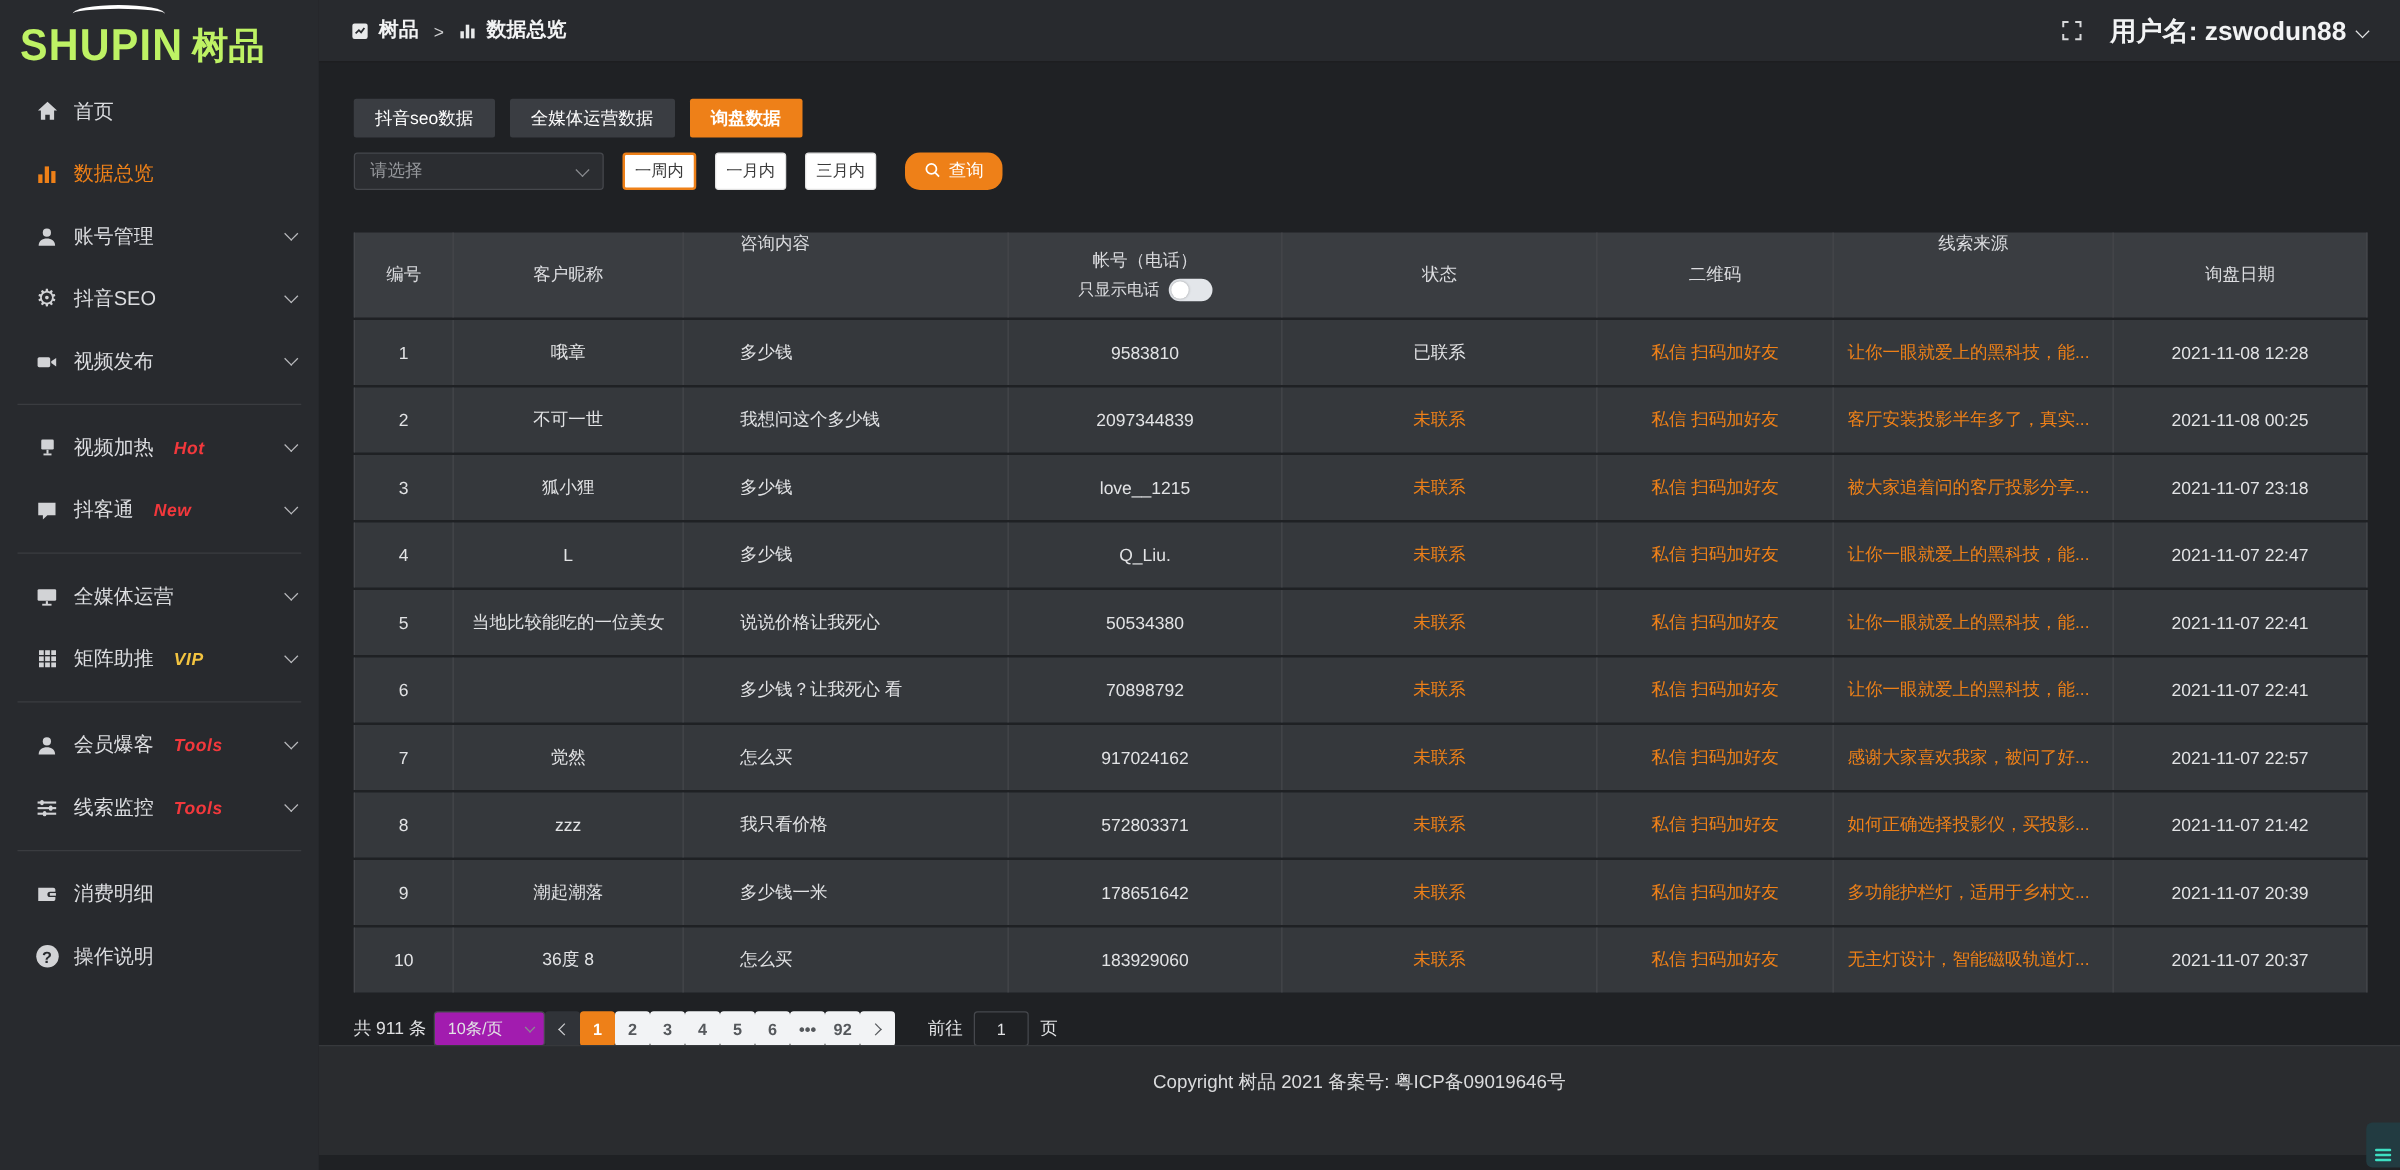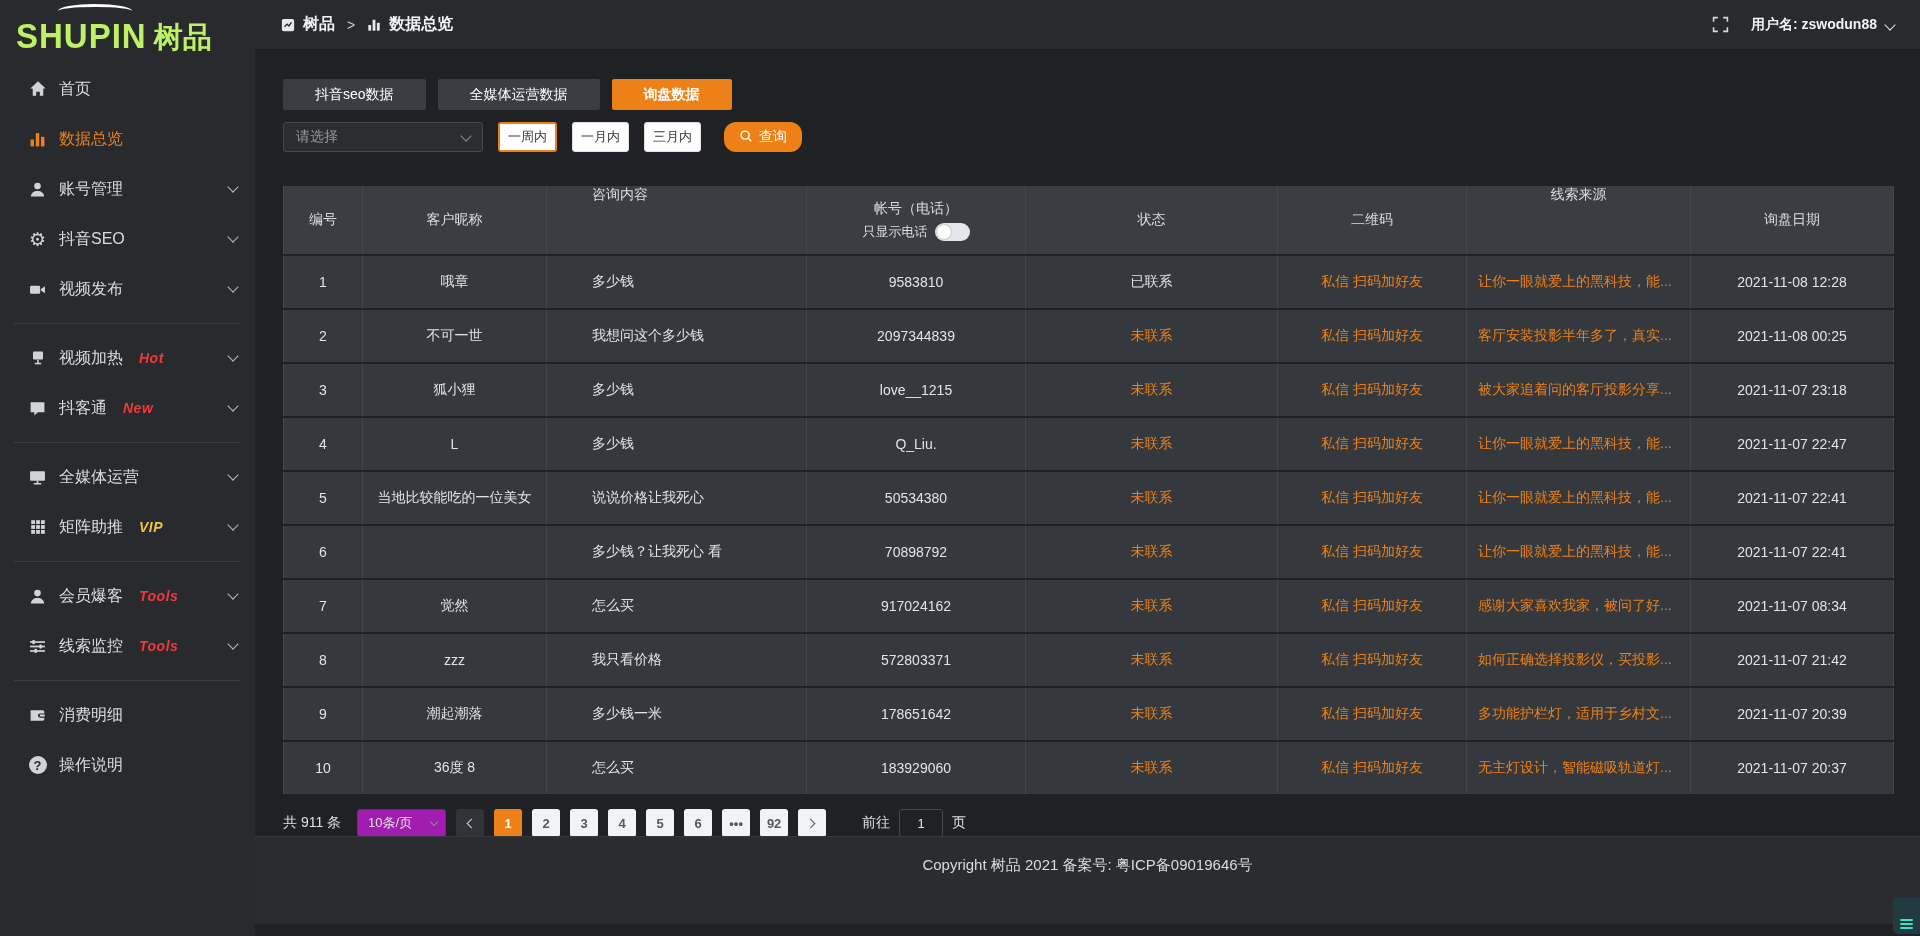--- a/index.html
+++ b/index.html
@@ -29,29 +29,29 @@
   .glyph{font-size:19px;line-height:1;}
   .qmark{width:18px;height:18px;border-radius:50%;background:#d2d3d6;color:#282a2e;font-size:13px;font-weight:700;display:inline-flex;align-items:center;justify-content:center;}
 
   
   .topbar{position:absolute;left:255px;top:0;right:0;height:50px;background:#282a2e;border-bottom:1px solid #1a1b1d;display:flex;align-items:center;padding:0 26px;}
   .crumb{display:flex;align-items:center;font-size:16px;font-weight:700;color:#f2f3f4;gap:8px;}
   .crumb .b-ic{display:inline-flex;color:#e8e9ea;}
   .crumb .sep{font-weight:400;color:#cfd0d2;margin:0 4px;font-size:14px;}
   .top-right{margin-left:auto;display:flex;align-items:center;gap:22px;}
   .fullscreen{display:inline-flex;cursor:pointer;}
-  .user{display:flex;align-items:center;font-size:14px;font-weight:700;color:#f2f3f4;cursor:pointer;gap:9px;}
+  .user{display:flex;align-items:center;font-size:21px;font-weight:700;color:#f2f3f4;cursor:pointer;gap:9px;}
   .user .chev{margin:0 0 0 0;border-color:#e3e4e6;}
 
   
   .content{position:absolute;left:255px;top:50px;right:0;bottom:0;}
   .inner{padding-left:28px;}
 
   .tabs{display:flex;gap:12px;margin-top:29px;}
-  .tab{height:31px;padding:0 32px;display:flex;align-items:center;background:#3a3d42;color:#fff;font-size:14px;border-radius:2px;cursor:pointer;}
+  .tab{height:31px;padding:0 17px;display:flex;align-items:center;background:#3a3d42;color:#fff;font-size:14px;border-radius:2px;cursor:pointer;}
   .tab.active{background:var(--accent);font-weight:700;}
 
   .filters{display:flex;align-items:center;margin-top:12px;gap:15px;}
   .select{width:200px;height:30px;background:#2b2d31;border:1px solid #46484d;border-radius:3px;display:flex;align-items:center;padding:0 12px;color:#95979b;font-size:14px;cursor:pointer;}
   .select .chev{border-color:#8a8c90;margin-top:-3px;}
   .pbtn{height:30px;min-width:50px;padding:0 8px;background:#fff;border:1px solid #e2e2e2;border-radius:3px;color:#3a3a3a;font-size:13px;display:flex;align-items:center;justify-content:center;cursor:pointer;}
   .pbtn.active{border:2px solid var(--accent);}
   .pbtn+.pbtn{margin-left:0;}
   .search-btn{height:30px;padding:0 15px;margin-left:8px;background:var(--accent);border-radius:12px;color:#fff;font-size:14px;display:flex;align-items:center;gap:6px;cursor:pointer;}
 
@@ -68,21 +68,21 @@
   .th.c-source{align-items:center;padding-left:0;}
   .orange,.c-qr,.trow .c-source{color:var(--accent);}
   .c-qr,.trow .c-source{cursor:pointer;}
   .status{color:var(--accent);}
   .status.done{color:#e2e3e5;}
   .tgl-line{display:flex;align-items:center;gap:7px;font-size:13px;color:#dcdde0;}
   .switch{width:35px;height:18px;border-radius:9px;background:#e3e6ea;position:relative;cursor:pointer;display:inline-block;}
   .switch .knob{position:absolute;left:2px;top:2px;width:14px;height:14px;border-radius:50%;background:#fff;box-shadow:0 0 2px rgba(0,0,0,.35);}
 
   
-  .pagi{display:flex;align-items:center;margin-top:15px;font-size:14px;color:#dfe0e2;gap:10px;}
+  .pagi{display:flex;align-items:center;margin-top:15px;font-size:14px;color:#dfe0e2;}
   .psel{width:89px;height:28px;background:#a21caf;border:1px solid #46484d;border-radius:3px;display:flex;align-items:center;justify-content:space-between;padding:0 8px 0 10px;font-size:13px;color:#e2e3e5;cursor:pointer;margin-left:6px;}
   .psel .chev{width:6px;height:6px;border-color:#8a8c90;margin:-2px 0 0 0;}
   .pgbtn{min-width:28px;height:28px;border-radius:3px;background:#f2f3f5;color:#55585c;font-size:13px;font-weight:700;display:flex;align-items:center;justify-content:center;cursor:pointer;}
   .pgbtn.dark{background:#303338;color:#cfd0d2;}
   .pgbtn.active{background:var(--accent);color:#fff;}
   .arrow{width:7px;height:7px;border-right:1.6px solid;border-bottom:1.6px solid;}
   .arrow.left{transform:rotate(135deg);margin-left:3px;}
   .arrow.right{transform:rotate(-45deg);margin-right:3px;}
   .jump{display:flex;align-items:center;gap:9px;margin-left:26px;}
   .jump input{width:44px;height:28px;background:transparent;border:1px solid #46484d;border-radius:3px;color:#e2e3e5;text-align:center;font-size:13px;font-family:inherit;}
@@ -421,21 +421,21 @@
       <div class="trow">
         <div class="td c-id">7</div>
         <div class="td c-nick">觉然</div>
         <div class="td c-content">怎么买</div>
         <div class="td c-account">917024162</div>
         <div class="td c-status">
             <span class="status">未联系</span>
           </div>
         <div class="td c-qr">私信 扫码加好友</div>
         <div class="td c-source">感谢大家喜欢我家，被问了好...</div>
-        <div class="td c-date">2021-11-07 08:34</div>
+        <div class="td c-date">2021-11-07 22:57</div>
       </div>
 
       <div class="trow">
         <div class="td c-id">8</div>
         <div class="td c-nick">zzz</div>
         <div class="td c-content">我只看价格</div>
         <div class="td c-account">572803371</div>
         <div class="td c-status">
             <span class="status">未联系</span>
           </div>

